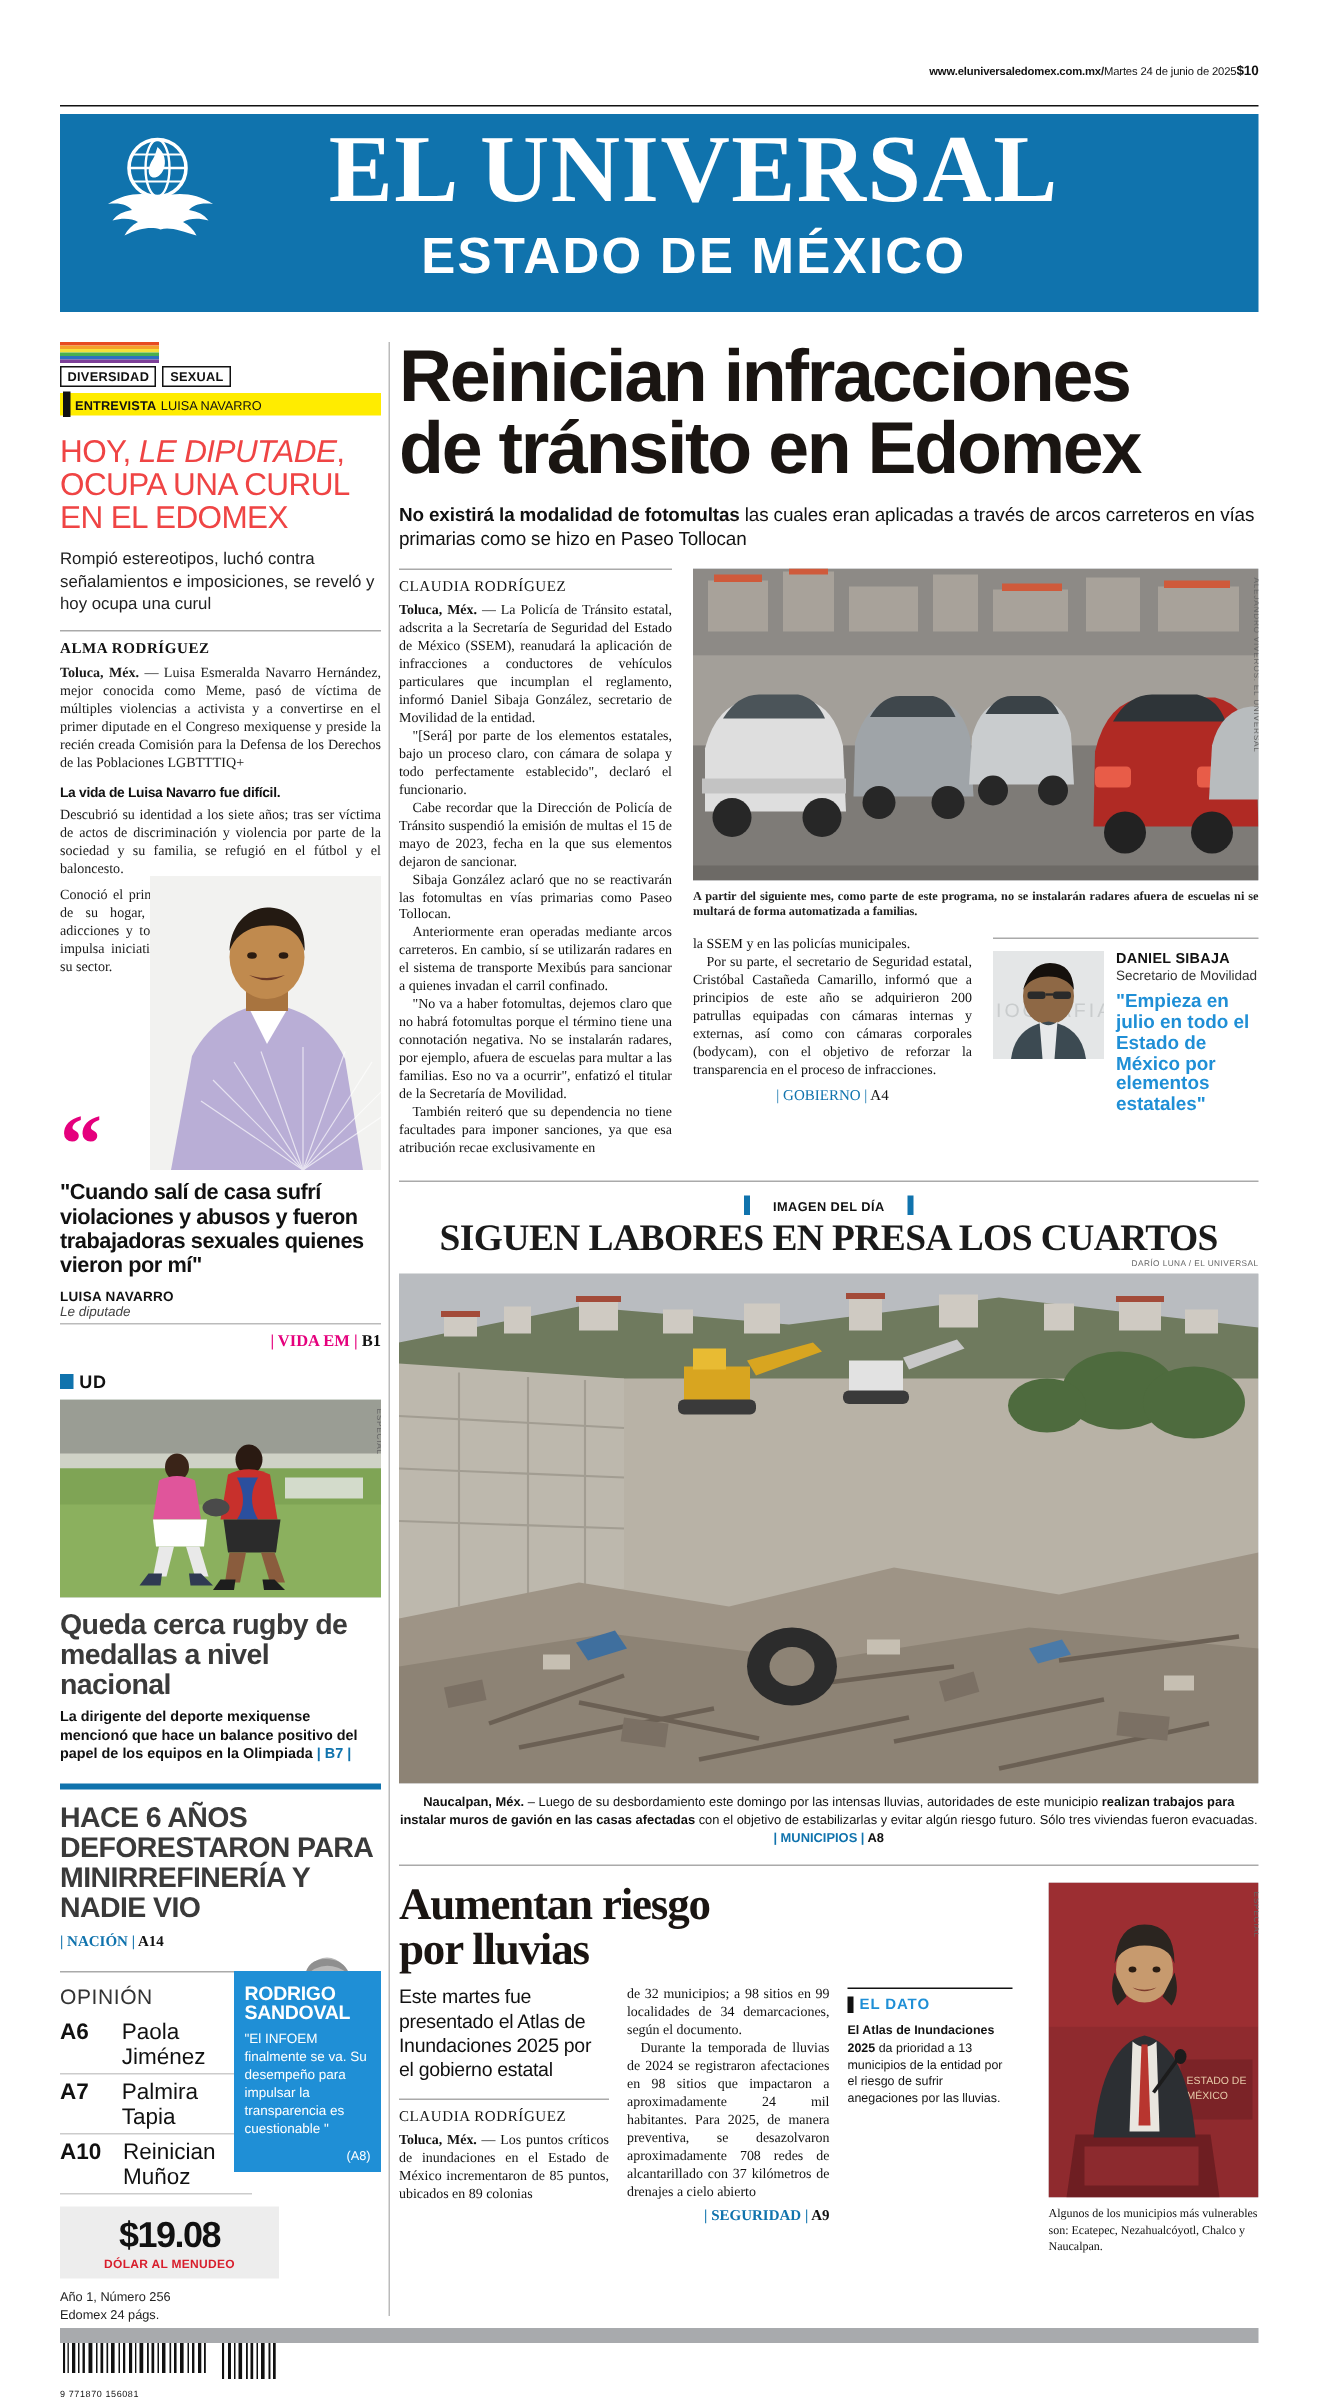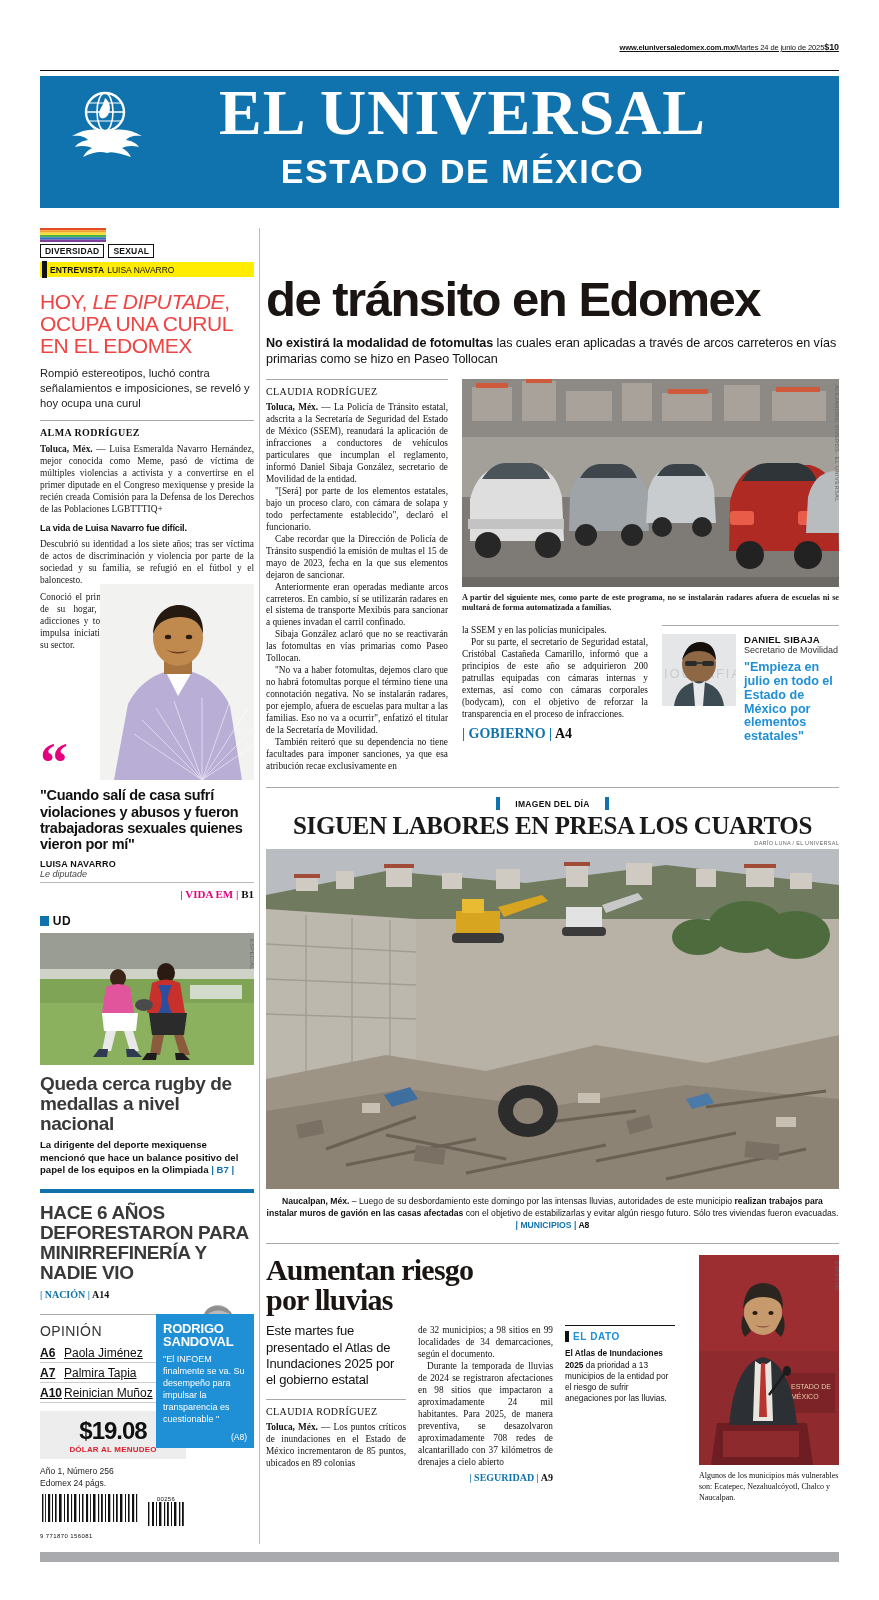--- a/index.html
+++ b/index.html
@@ -10,21 +10,21 @@
     color: #111;
     overflow: hidden;
   }
   .page { position: relative; width: 879px; height: 1600px; background:#fff; }
 
   
   .topbar {
     position:absolute; left:40px; top:52px; width:799px; height:18px;
     display:flex; align-items:flex-end; justify-content:flex-end;
     font-size:7.5px; font-weight:bold; letter-spacing:-0.1px;
-    border-bottom:1.5px solid #111; padding-bottom:18px;text-decoration:underline;
+    border-bottom:1.5px solid #111; padding-bottom:18px;
   }
   .topbar .mid { font-weight:normal; font-size:7.5px; }
   .topbar .right { font-size:9px; font-weight:bold; }
 
   
   .masthead {
     position:absolute; left:40px; top:76px; width:799px; height:132px;
     background:#1073ad; color:#fff; overflow:hidden;
   }
   .masthead .logo {
@@ -126,21 +126,21 @@
     font-family:"Liberation Sans Narrow","Liberation Sans",sans-serif;
   }
   .ref-right { margin-top:6px; font-size:10px; font-family:"Liberation Serif",serif; font-weight:bold; }
   .ref-right .a { color:#1073ad; }
 
   .opinion-title {
     margin-top:14px; padding-top:8px; border-top:1px solid #aaa;
     font-size:14px; letter-spacing:0.4px; color:#333;
     font-family:"Liberation Sans Narrow","Liberation Sans",sans-serif;
   }
-  .op-row { display:flex; gap:4px; font-size:12px; border-bottom:1px solid #ccc; padding:2.5px 0;text-decoration:underline; }
+  .op-row { display:flex; gap:22px; font-size:15px; border-bottom:1px solid #ccc; padding:2.5px 0; }
   .op-row .pg { font-weight:bold; width:20px; }
   .dollar-box {
     margin-top:8px; background:#ededed; text-align:center; padding:6px 0 5px;
     width:146px;
   }
   .dollar-box .amt { font-size:24px; font-weight:bold; letter-spacing:-1px; }
   .dollar-box .lbl { font-size:8px; font-weight:bold; color:#d81e2c; letter-spacing:0.2px; }
   .issue { margin-top:7px; font-size:8.5px; line-height:1.35; color:#222; }
 
   .barcode { margin-top:5px; display:flex; align-items:flex-end; gap:6px; }
@@ -178,21 +178,21 @@
     font-family:"Liberation Serif", serif; font-size:8.2px; line-height:1.3;
     font-weight:bold; color:#222; text-align:justify;
   }
 
   .sib-card { display:flex; gap:8px; border-top:1px solid #aaa; padding-top:8px; }
   .sib-photo { width:74px; height:72px; background:#d7dadb; position:relative; overflow:hidden; flex:0 0 74px;}
   .sib-name { font-size:9.6px; font-weight:bold; letter-spacing:0.2px; }
   .sib-role { font-size:9px; color:#333; }
   .sib-quote { margin-top:6px; color:#1f8fd6; font-weight:bold; font-size:12.6px; line-height:1.1;
     font-family:"Liberation Sans Narrow","Liberation Sans",sans-serif; }
-  .gob-ref { text-align:left; font-family:"Liberation Serif",serif; font-weight:bold; font-size:14px; }
+  .gob-ref { text-align:center; font-family:"Liberation Serif",serif; font-weight:normal; font-size:10px; }
   .gob-ref .a { color:#1073ad; }
 
   .imagen-tag {
     display:flex; align-items:center; justify-content:center; gap:15px;
     font-size:8.5px; font-weight:bold; letter-spacing:0.3px;
   }
   .imagen-tag .bar { width:4px; height:13px; background:#1073ad; }
   .imagen-title {
     text-align:center; font-family:"Liberation Serif", serif; font-size:25px;
     letter-spacing:-0.4px; margin-top:2px; color:#1a1a1a;
@@ -480,34 +480,34 @@
           </span>
         </span>
       </div>
       <div class="bc-num" style="margin-top:1px;">9  771870  156081</div>
     </div>
   </div>
 
   <div class="col-main">
 
     <h1 class="main-head">
-      <br>
+      <span>Reinician infracciones</span><br>
       <span>de tránsito en Edomex</span>
     </h1>
     <p class="main-deck"><b>No existirá la modalidad de fotomultas</b><span> las cuales eran aplicadas a través de arcos carreteros en vías primarias como se hizo en Paseo Tollocan</span></p>
 
     <div style="display:flex; gap:14px; margin-top:11px;">
       <div style="width:182px;">
         <div class="byline-s">CLAUDIA RODRÍGUEZ</div>
         <div class="col2" style="margin-top:5px;">
           <p class="first"><b>Toluca, Méx.</b><span> — La Policía de Tránsito estatal, adscrita a la Secretaría de Seguridad del Estado de México (SSEM), reanudará la aplicación de infracciones a conductores de vehículos particulares que incumplan el reglamento, informó Daniel Sibaja González, secretario de Movilidad de la entidad.</span></p>
           <p>"[Será] por parte de los elementos estatales, bajo un proceso claro, con cámara de solapa y todo perfectamente establecido", declaró el funcionario.</p>
           <p>Cabe recordar que la Dirección de Policía de Tránsito suspendió la emisión de multas el 15 de mayo de 2023, fecha en la que sus elementos dejaron de sancionar.</p>
+          <p>Sibaja González aclaró que no se reactivarán las fotomultas en vías primarias como Paseo Tollocan.</p>
           <p>Anteriormente eran operadas mediante arcos carreteros. En cambio, sí se utilizarán radares en el sistema de transporte Mexibús para sancionar a quienes invadan el carril confinado.</p>
-          <p>Sibaja González aclaró que no se reactivarán las fotomultas en vías primarias como Paseo Tollocan.</p>
           <p>"No va a haber fotomultas, dejemos claro que no habrá fotomultas porque el término tiene una connotación negativa. No se instalarán radares, por ejemplo, afuera de escuelas para multar a las familias. Eso no va a ocurrir", enfatizó el titular de la Secretaría de Movilidad.</p>
           <p>También reiteró que su dependencia no tiene facultades para imponer sanciones, ya que esa atribución recae exclusivamente en</p>
         </div>
       </div>
 
       <div style="width:377px;">
         <div class="photo" style="height:208px; position:relative;">
           <svg viewBox="0 0 377 208" width="377" height="208" aria-hidden="true">
             <rect width="377" height="208" fill="#9a9792"></rect>
             <rect y="0" width="377" height="58" fill="#8d8a86"></rect>

